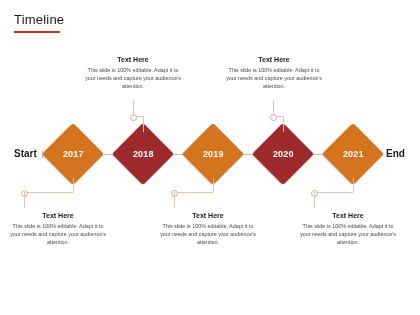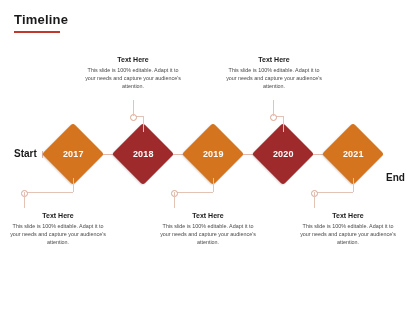--- a/index.html
+++ b/index.html
@@ -19,21 +19,21 @@
     left: 0; top: 0;
     width: 420px;
     height: 315px;
     background: #ffffff;
   }
   .title {
     position: absolute;
     left: 14px;
     top: 12px;
     font-size: 13px;
-    font-weight: bold;
+    font-weight: normal;
     color: #1a1a1a;
     letter-spacing: 0.2px;
   }
   .title-rule {
     position: absolute;
     left: 14px;
     top: 31px;
     width: 46px;
     height: 2px;
     background: #c0392b;
@@ -56,21 +56,21 @@
     background: #e2b9ac;
   }
   .start-label, .end-label {
     position: absolute;
     font-size: 10px;
     font-weight: bold;
     color: #1a1a1a;
     top: 148px;
   }
   .start-label { left: 14px; }
-  .end-label { left: 386px; margin-top: 24px; }
+  .end-label { left: 386px; }
 
   
   .node {
     position: absolute;
     width: 44px;
     height: 44px;
     top: 132px;
     transform: rotate(45deg);
     border-radius: 3px;
     display: flex;

